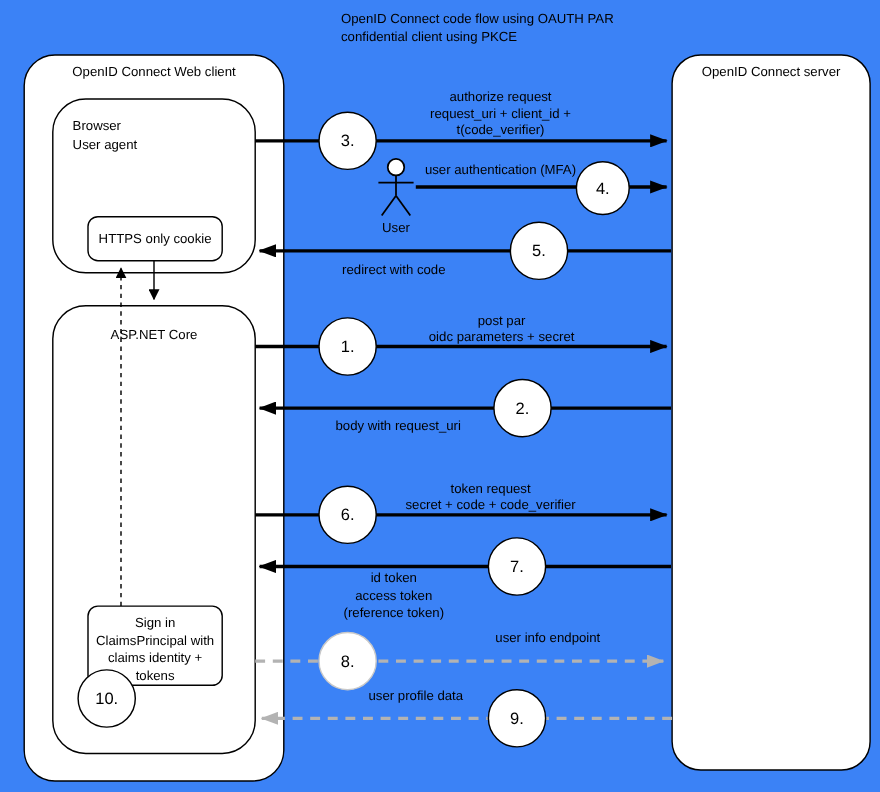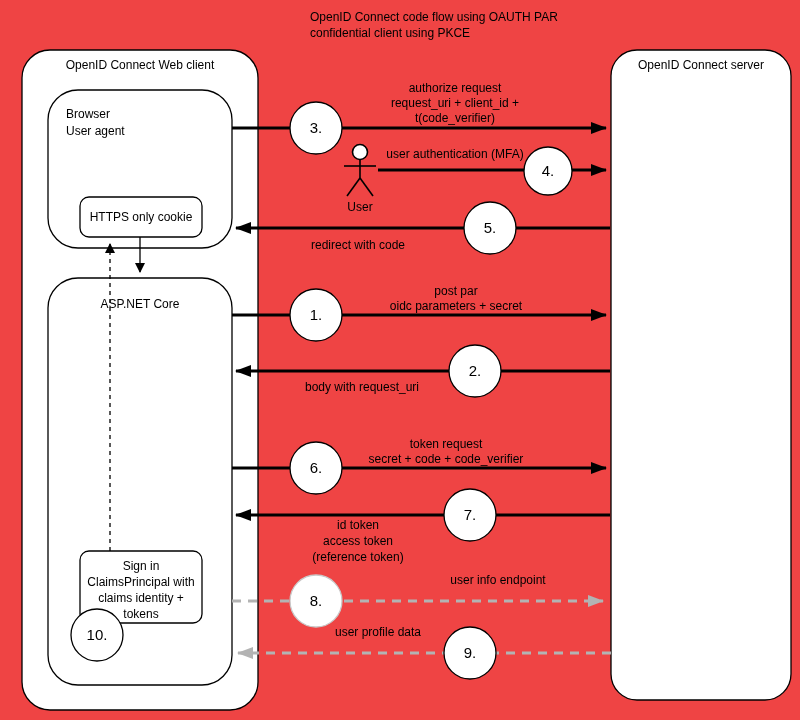--- a/index.html
+++ b/index.html
@@ -1,20 +1,20 @@
 <!DOCTYPE html>
 <html><head>
 <meta charset="utf-8">
 <style>
   html, body { margin: 0; padding: 0; background: #ffffff; }
   .canvas {
     position: relative;
     width: 800px;
     height: 720px;
-    background: #ef4444;
+    background: #3b82f6;
     overflow: hidden;
   }
   svg { display: block; }
   text {
     font-family: "Liberation Sans", sans-serif;
     fill: #000000;
   }
   .lbl   { font-size: 12px; }
   .num   { font-size: 15px; }
   .title { font-size: 12px; }

